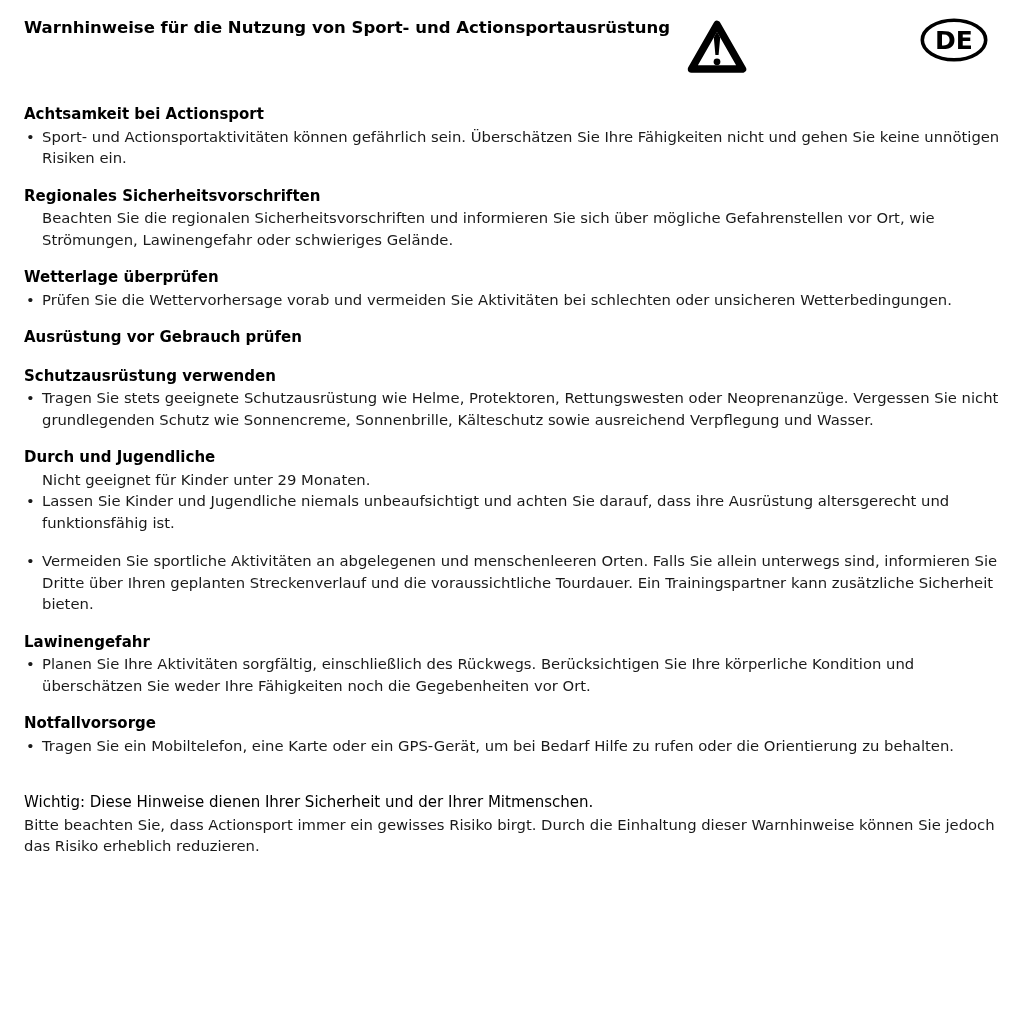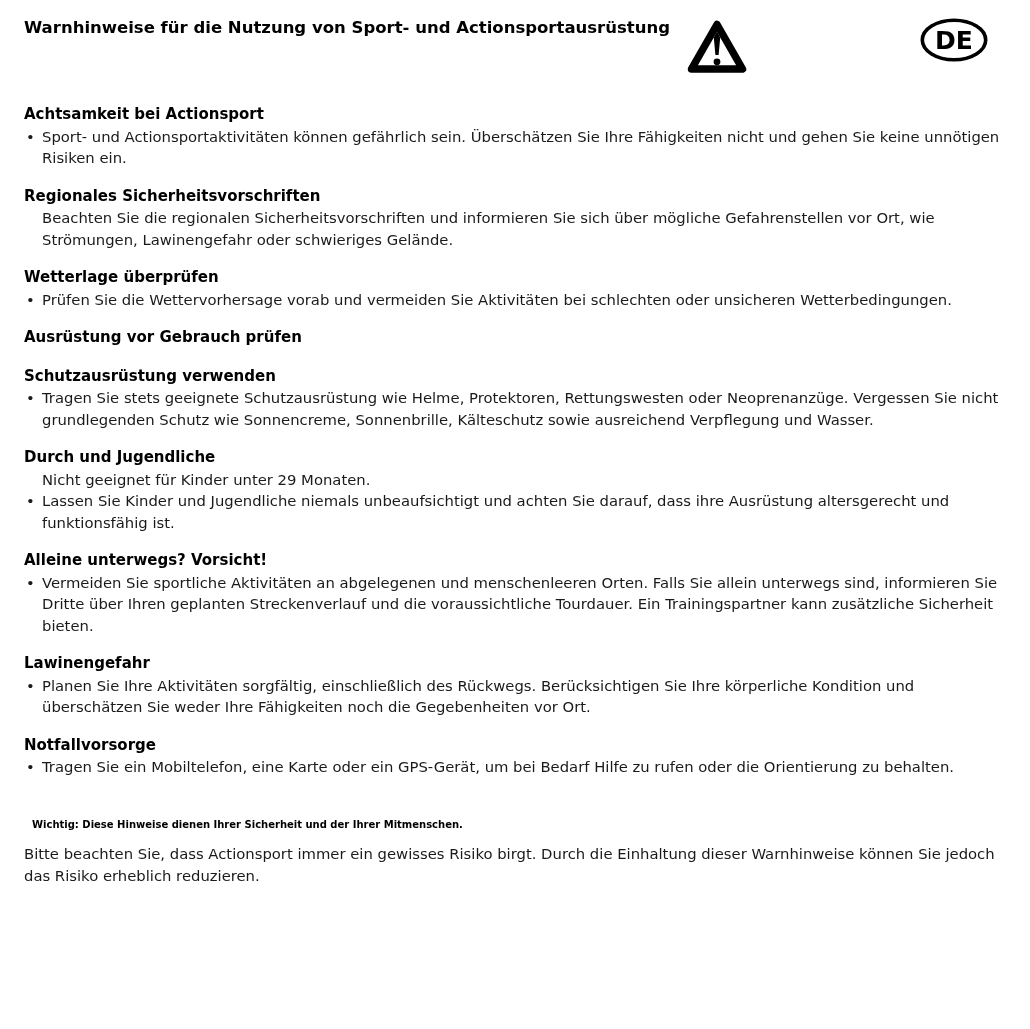--- a/index.html
+++ b/index.html
@@ -48,23 +48,23 @@
     font-size: 14.8px;
     line-height: 21.5px;
   }
   .bullet {
     position: absolute;
     left: 2px;
     top: 0;
   }
   .footer { margin-top: 36px; }
   .footer-heading {
-    margin: 8px;
-    font-weight: 700;
-    font-size: 10px;
+    margin: 0;
+    font-weight: 400;
+    font-size: 15px;
     line-height: 21.5px;
     color: #000;
   }
   .footer-text {
     margin: 0;
     font-size: 14.8px;
     line-height: 21.5px;
   }
   svg text {
     font-family: "DejaVu Sans", "Liberation Sans", sans-serif;
@@ -115,21 +115,20 @@
       <section class="section">
         <h2 class="heading">Schutzausrüstung verwenden</h2>
         <div class="item"><span class="bullet">•</span><span>Tragen Sie stets geeignete Schutzausrüstung wie Helme, Protektoren, Rettungswesten oder Neoprenanzüge. Vergessen Sie nicht grundlegenden Schutz wie Sonnencreme, Sonnenbrille, Kälteschutz sowie ausreichend Verpflegung und Wasser.</span></div>
       </section>
       <section class="section">
         <h2 class="heading">Durch und Jugendliche</h2>
         <div class="item"><span>Nicht geeignet für Kinder unter 29 Monaten.</span></div>
         <div class="item"><span class="bullet">•</span><span>Lassen Sie Kinder und Jugendliche niemals unbeaufsichtigt und achten Sie darauf, dass ihre Ausrüstung altersgerecht und funktionsfähig ist.</span></div>
       </section>
       <section class="section">
-        <h2 class="heading">Alleine unterwegs? Vorsicht!</h2>
         <div class="item"><span class="bullet">•</span><span>Vermeiden Sie sportliche Aktivitäten an abgelegenen und menschenleeren Orten. Falls Sie allein unterwegs sind, informieren Sie Dritte über Ihren geplanten Streckenverlauf und die voraussichtliche Tourdauer. Ein Trainingspartner kann zusätzliche Sicherheit bieten.</span></div>
       </section>
       <section class="section">
         <h2 class="heading">Lawinengefahr</h2>
         <div class="item"><span class="bullet">•</span><span>Planen Sie Ihre Aktivitäten sorgfältig, einschließlich des Rückwegs. Berücksichtigen Sie Ihre körperliche Kondition und überschätzen Sie weder Ihre Fähigkeiten noch die Gegebenheiten vor Ort.</span></div>
       </section>
       <section class="section">
         <h2 class="heading">Notfallvorsorge</h2>
         <div class="item"><span class="bullet">•</span><span>Tragen Sie ein Mobiltelefon, eine Karte oder ein GPS-Gerät, um bei Bedarf Hilfe zu rufen oder die Orientierung zu behalten.</span></div>
       </section>

